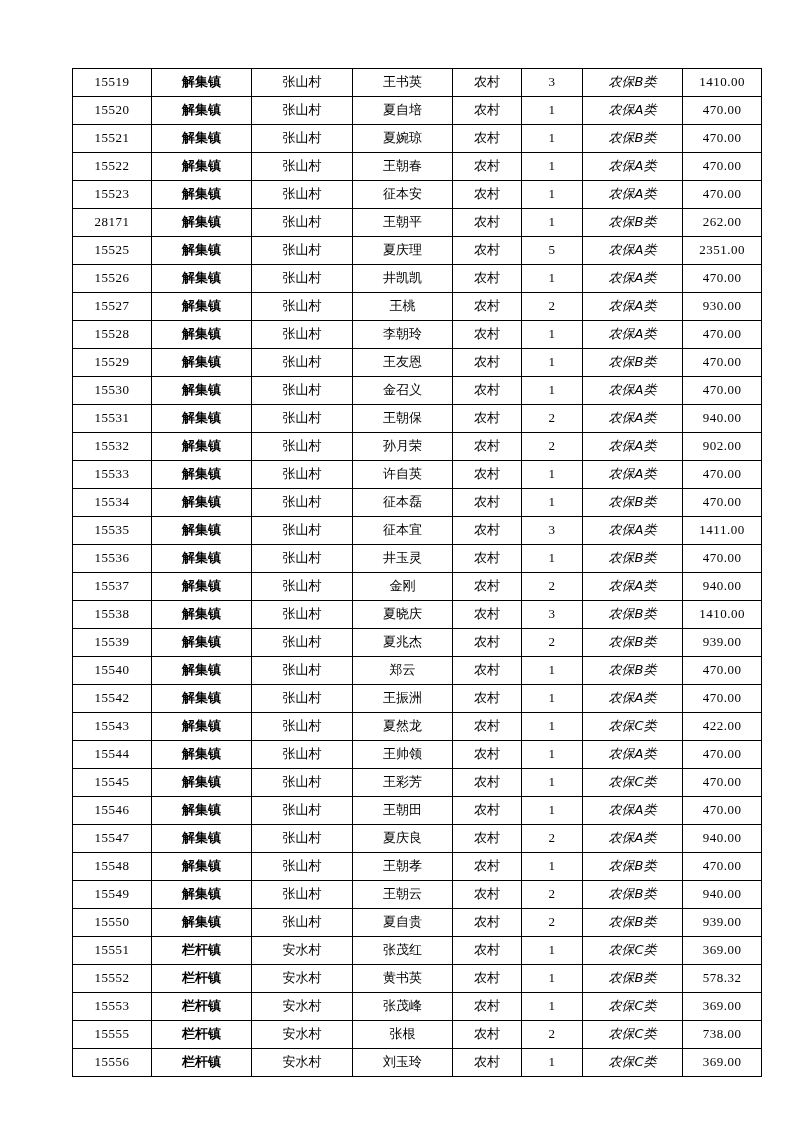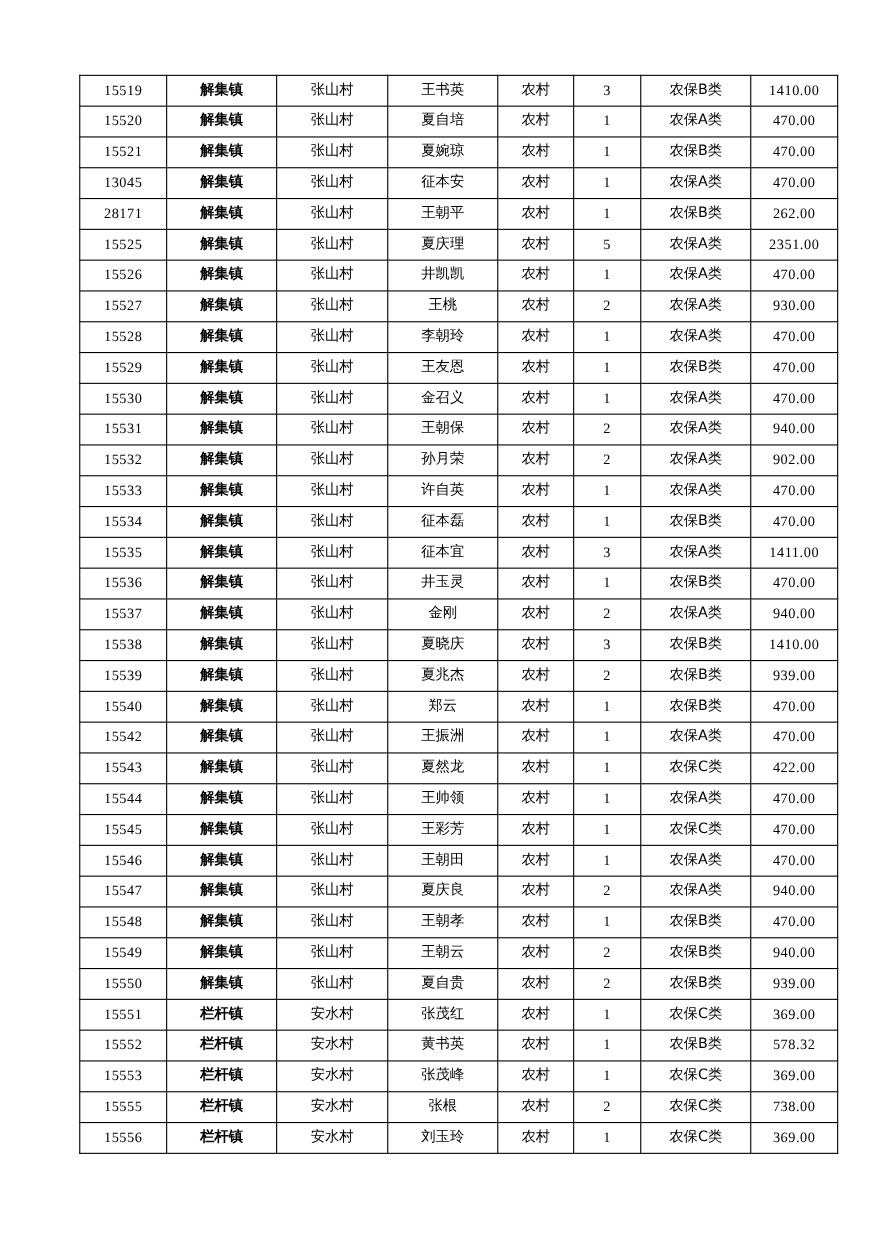--- a/index.html
+++ b/index.html
@@ -35,21 +35,21 @@
     padding: 0 2px;
     overflow: hidden;
     white-space: nowrap;
   }
   td.c-id      { width: 74px; }
   td.c-town    { width: 95px; font-weight: bold; }
   td.c-village { width: 96px; }
   td.c-name    { width: 95px; }
   td.c-type    { width: 64px; }
   td.c-count   { width: 56px; }
-  td.c-cat     { width: 95px; }
+  td.c-cat     { width: 95px; font-style: italic; }
   td.c-amount  { width: 74px; }
 
   td.num {
     font-family: "Liberation Serif", "DejaVu Serif", serif;
     letter-spacing: 0.5px;
   }
   td.cn {
     font-family: "DejaVu Sans", "Liberation Sans", sans-serif;
     font-size: 13px;
   }
@@ -84,21 +84,31 @@
           <td class="c-id num">15521</td>
           <td class="c-town cn">解集镇</td>
           <td class="c-village cn">张山村</td>
           <td class="c-name cn">夏婉琼</td>
           <td class="c-type cn">农村</td>
           <td class="c-count num">1</td>
           <td class="c-cat cn">农保B类</td>
           <td class="c-amount num">470.00</td>
         </tr>
         <tr>
-          <td class="c-id num">13045</td>
+          <td class="c-id num">15522</td>
+          <td class="c-town cn">解集镇</td>
+          <td class="c-village cn">张山村</td>
+          <td class="c-name cn">王朝春</td>
+          <td class="c-type cn">农村</td>
+          <td class="c-count num">1</td>
+          <td class="c-cat cn">农保A类</td>
+          <td class="c-amount num">470.00</td>
+        </tr>
+        <tr>
+          <td class="c-id num">15523</td>
           <td class="c-town cn">解集镇</td>
           <td class="c-village cn">张山村</td>
           <td class="c-name cn">征本安</td>
           <td class="c-type cn">农村</td>
           <td class="c-count num">1</td>
           <td class="c-cat cn">农保A类</td>
           <td class="c-amount num">470.00</td>
         </tr>
         <tr>
           <td class="c-id num">28171</td>

